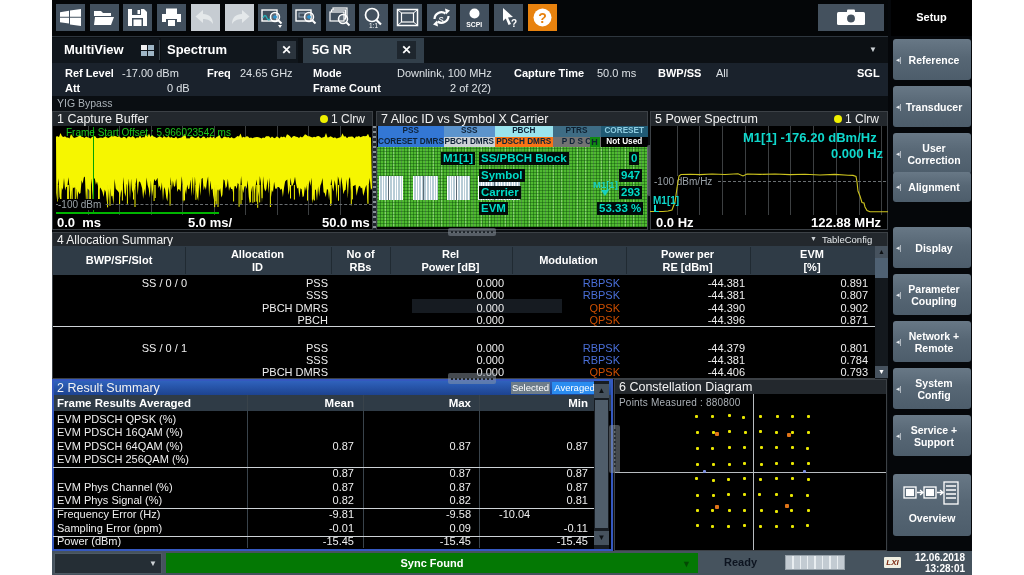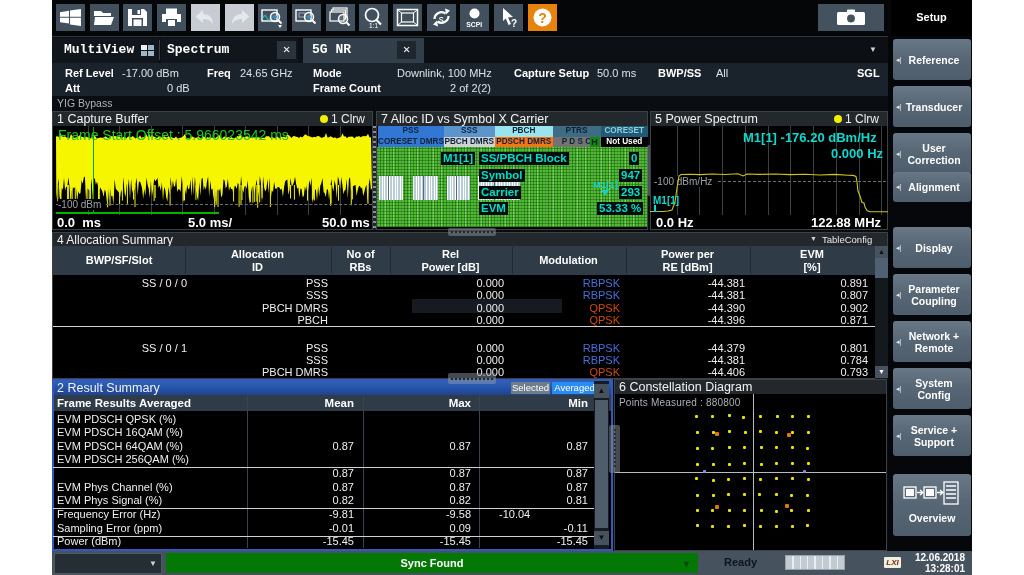--- a/index.html
+++ b/index.html
@@ -1,18 +1,18 @@
 <!DOCTYPE html>
 <html><head><meta charset="utf-8"><style>
 * { margin:0; padding:0; box-sizing:border-box; }
 body { width:1024px; height:575px; background:#fff; font-family:"Liberation Sans",sans-serif; position:relative; overflow:hidden; }
 #scr { position:absolute; left:52px; top:0; width:920px; height:575px; background:#0a0d10; overflow:hidden; }
 #scr * { position:absolute; }
 .tb { top:4px; width:29px; height:27px; display:flex; align-items:center; justify-content:center; }
-.tab { top:38px; height:34px; color:#fff; font-weight:bold; font-size:13px; line-height:24px;font-family:Liberation Mono, monospace; }
+.tab { top:38px; height:34px; color:#fff; font-weight:bold; font-size:13px; line-height:24px; }
 .cl { color:#fff; font-weight:bold; font-size:11px; }
 .cv { color:#dde2e6; font-size:11px; }
 .ptitle { color:#f2f2f2; font-size:12.5px; }
 .tv { color:#eee; font-size:11px; height:12px; line-height:12px; }
 .rv { color:#eee; font-size:11px; height:13px; line-height:13px; }
 .axis { color:#fff; font-weight:bold; font-size:13px; }
 .cd { width:3px; height:3px; background:#e8e600; border-radius:1px; }
 .sb { left:841px; width:78px; background:linear-gradient(180deg,#687886 0%,#576775 45%,#4d5d6b 100%);
       border-radius:3px; color:#fff; }
 .sbt { position:absolute; left:6px; right:2px; top:50%; transform:translateY(-50%); text-align:center;
@@ -161,21 +161,21 @@
  <div style="left:810px;top:42px;width:22px;height:16px;color:#cdd2d6;font-size:8px;text-align:center;line-height:16px">▼</div>
 
  <div style="left:0;top:63px;width:836px;height:33px;background:#1a222c"></div>
  <div style="left:0;top:96px;width:836px;height:15px;background:#0a0e12"></div>
  <div class="cl" style="left:13px;top:67px">Ref Level</div>
     <div class="cv" style="left:70px;top:67px">-17.00 dBm</div>
  <div class="cl" style="left:155px;top:67px">Freq</div>
     <div class="cv" style="left:188px;top:67px">24.65 GHz</div>
  <div class="cl" style="left:261px;top:67px">Mode</div>
     <div class="cv" style="left:345px;top:67px">Downlink, 100 MHz</div>
- <div class="cl" style="left:462px;top:67px">Capture Setup</div>
+ <div class="cl" style="left:462px;top:67px">Capture Time</div>
     <div class="cv" style="left:545px;top:67px">50.0 ms</div>
  <div class="cl" style="left:606px;top:67px">BWP/SS</div>
     <div class="cv" style="left:664px;top:67px">All</div>
  <div class="cl" style="left:805px;top:67px">SGL</div>
  <div class="cl" style="left:13px;top:82px">Att</div>
     <div class="cv" style="left:115px;top:82px">0 dB</div>
  <div class="cl" style="left:261px;top:82px">Frame Count</div>
     <div class="cv" style="left:398px;top:82px">2 of 2(2)</div>
  <div style="left:5px;top:97px;color:#aab2b8;font-size:10.5px">YIG Bypass</div>
 
@@ -249,21 +249,21 @@
         <line x1="63.6" y1="185" x2="63.6" y2="204.1" stroke="#f0f000" stroke-width="1"></line>
         <line x1="160.2" y1="185" x2="160.2" y2="204.4" stroke="#f0f000" stroke-width="1"></line>
         <line x1="256.4" y1="185" x2="256.4" y2="199.7" stroke="#f0f000" stroke-width="1"></line>
         <line x1="98.1" y1="185" x2="98.1" y2="201.0" stroke="#f0f000" stroke-width="1"></line>
         <line x1="16.2" y1="185" x2="16.2" y2="206.9" stroke="#f0f000" stroke-width="1"></line>
       </g>
     </svg>
  <div style="left:41px;top:127px;width:1px;height:86px;background:#00a400"></div>
  <div style="left:4px;top:203.5px;width:316px;height:0;border-top:1.5px dashed #6a6f72"></div>
  <div class="gl" style="left:6px;top:199px;background:#000;padding-right:3px">-100 dBm</div>
- <div style="left:6px;top:127px;color:#1ec81e;font-size:14px">Frame Start Offset : 5.966023542 ms</div>
+ <div style="left:14px;top:127px;color:#1ec81e;font-size:10px">Frame Start Offset : 5.966023542 ms</div>
  <div style="left:4px;top:212px;width:163px;height:2px;background:#00b400"></div>
  <div class="axis" style="left:5px;top:215px">0.0&nbsp;&nbsp;ms</div>
  <div class="axis" style="left:136px;top:215px">5.0 ms/</div>
  <div class="axis" style="left:270px;top:215px">50.0 ms</div>
 
  <div style="left:321px;top:126px;width:4px;height:104px;background:repeating-linear-gradient(180deg,#878f96 0 2px,#20262c 2px 5px)"></div>
 
  <div style="left:324px;top:111px;width:272px;height:119px;background:#000;border:1px solid #3c4146"></div>
  <div style="left:325px;top:112px;width:270px;height:14px;background:#23282d"></div>
  <div class="ptitle" style="left:329px;top:112px">7 Alloc ID vs Symbol X Carrier</div>

